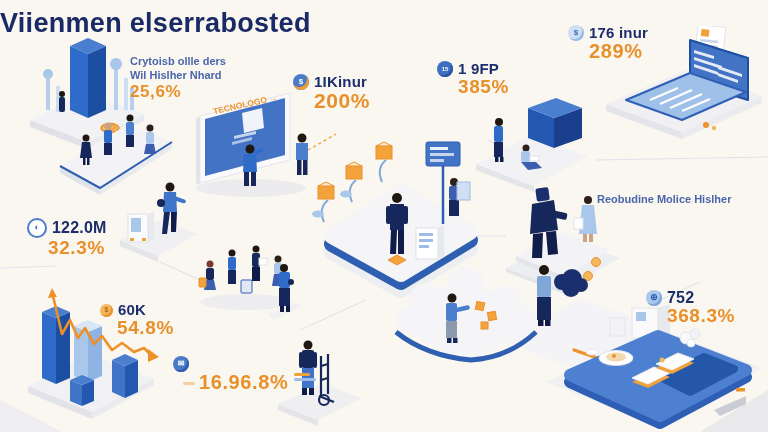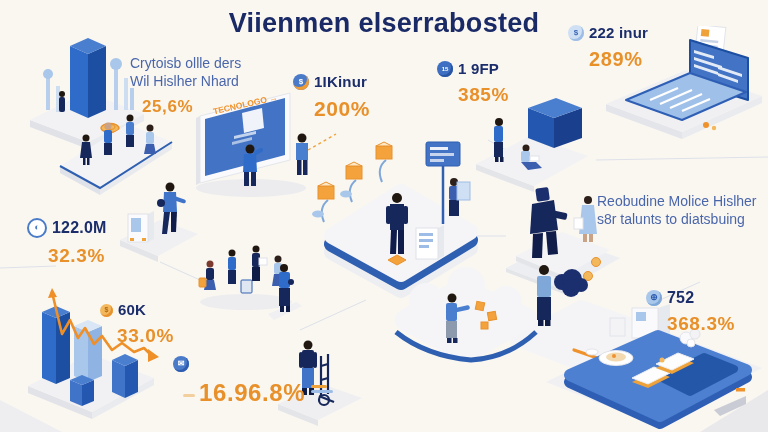--- a/index.html
+++ b/index.html
@@ -1,38 +1,38 @@
 <!DOCTYPE html>
 <html><head>
 <meta charset="utf-8">
 <style>
   html,body{margin:0;padding:0;background:#faf7f1;}
   .canvas{position:relative;width:768px;height:432px;background:#faf7f1;overflow:hidden;
           font-family:"Liberation Sans",sans-serif;}
   .abs{position:absolute;}
   
-  .page-title{left:0;right:0;top:8px;text-align:center;font-size:27px;font-weight:800;
+  .page-title{left:0;right:0;top:8px;text-align:left;font-size:27px;font-weight:800;
               color:#1a2a66;letter-spacing:.3px;}
   .stat{line-height:1.08;}
   .stat-top{display:flex;align-items:center;gap:5px;}
   .stat-label{font-weight:800;color:#1b2d6b;font-size:15px;letter-spacing:.2px;}
-  .stat-value{color:#e8902a;font-weight:700;font-size:19px;margin-top:8px;margin-left:21px;
+  .stat-value{color:#e8902a;font-weight:700;font-size:19px;margin-top:0;margin-left:21px;
               letter-spacing:.6px;}
   .icon{width:16px;height:16px;border-radius:50%;display:flex;align-items:center;
         justify-content:center;font-size:8px;font-weight:bold;flex:0 0 auto;}
   .icon-coin{background:#4a7bc9;color:#fff;box-shadow:inset -2px -3px 0 #ef9c34;}
   .icon-coinpale{background:#cfe0f4;color:#3b66b5;box-shadow:inset -2px -2px 0 #9dbde6;}
   .icon-badge{background:#3f6fc2;color:#fff;font-size:6px;box-shadow:inset -2px -2px 0 #2a55a2;}
   .icon-ring{background:#fff;border:2px solid #4a7bc9;color:#4a7bc9;font-size:9px;}
   .icon-mail{background:#4a7bc9;color:#fff;font-size:8px;box-shadow:inset -2px -2px 0 #2e5cae;}
   .icon-globe{background:#a9c7ea;color:#2e5cae;font-size:9px;box-shadow:inset -2px -2px 0 #7fa8d9;}
   .icon-coinsmall{width:13px;height:13px;background:#f3b75c;color:#b06a10;font-size:7px;
         box-shadow:inset -2px -2px 0 #e8922f;}
-  .note .note-line{color:#4a66ab;font-size:14px;font-weight:400;line-height:1.25;}
-  .note .stat-value{margin-left:0;padding-left:12px;}
+  .note .note-line{color:#4a66ab;font-size:11px;font-weight:700;line-height:1.25;}
+  .note .stat-value{margin-left:0;}
   .note-big{font-size:22px !important;}
   .mini-badge{display:inline-block;vertical-align:6px;margin-left:6px;}
   .mini-badge i{display:block;height:3px;border-radius:2px;margin-bottom:2px;}
   .mb-o{width:16px;background:#f0a23a;}
   .mb-b{width:22px;background:#9dbde6;}
   .tiny-mark{display:inline-block;width:12px;height:3px;border-radius:2px;background:#f3cf9e;
              margin-right:4px;vertical-align:4px;}
 </style>
 </head>
 <body>
@@ -474,57 +474,56 @@
       <span class="stat-label">1 9FP</span>
     </div>
     <div class="stat-value">385%</div>
   </div>
 
   <div class="abs stat" style="left:568px;top:25px">
     <div class="stat-top">
       <span class="icon icon-coinpale">
           <span>$</span>
         </span>
-      <span class="stat-label">222 inur</span>
+      <span class="stat-label">176 inur</span>
     </div>
     <div class="stat-value" style="font-size:20px">289%</div>
   </div>
 
   <div class="abs stat" style="left:27px;top:218px">
     <div class="stat-top">
       <span class="icon icon-ring">
           <span>◐</span>
         </span>
       <span class="stat-label" style="font-size:16px">122.0M</span>
     </div>
     <div class="stat-value">32.3%</div>
   </div>
 
   <div class="abs stat note" style="left:597px;top:193px;width:160px">
     <div class="note-line">Reobudine Molice Hislher</div>
-    <div class="note-line">s8r talunts to diatsbuing</div>
   </div>
 
   <div class="abs stat" style="left:100px;top:302px">
     <div class="stat-top">
       <span class="icon icon-coinsmall">
           <span>$</span>
         </span>
       <span class="stat-label">60K</span>
     </div>
-    <div class="stat-value" style="margin-left:17px">33.0%</div>
+    <div class="stat-value" style="margin-left:17px">54.8%</div>
   </div>
 
   <div class="abs stat" style="left:173px;top:356px">
     <div class="stat-top">
       <span class="icon icon-mail">
           <span>✉</span>
         </span>
     </div>
-    <div class="stat-value" style="margin-left:10px;font-size:24px"><span class="tiny-mark"></span><span>16.96.8%</span><span class="mini-badge"><i class="mb-o"></i><i class="mb-b"></i></span></div>
+    <div class="stat-value" style="margin-left:10px;font-size:20px"><span class="tiny-mark"></span><span>16.96.8%</span><span class="mini-badge"><i class="mb-o"></i><i class="mb-b"></i></span></div>
   </div>
 
   <div class="abs stat" style="left:646px;top:289px">
     <div class="stat-top">
       <span class="icon icon-globe">
           <span>⊕</span>
         </span>
       <span class="stat-label" style="font-size:16px">752</span>
     </div>
     <div class="stat-value">368.3%</div>

